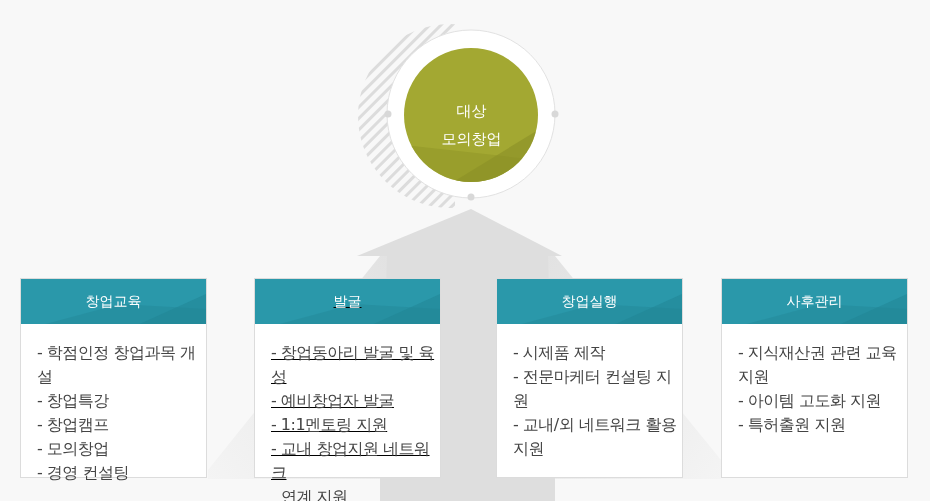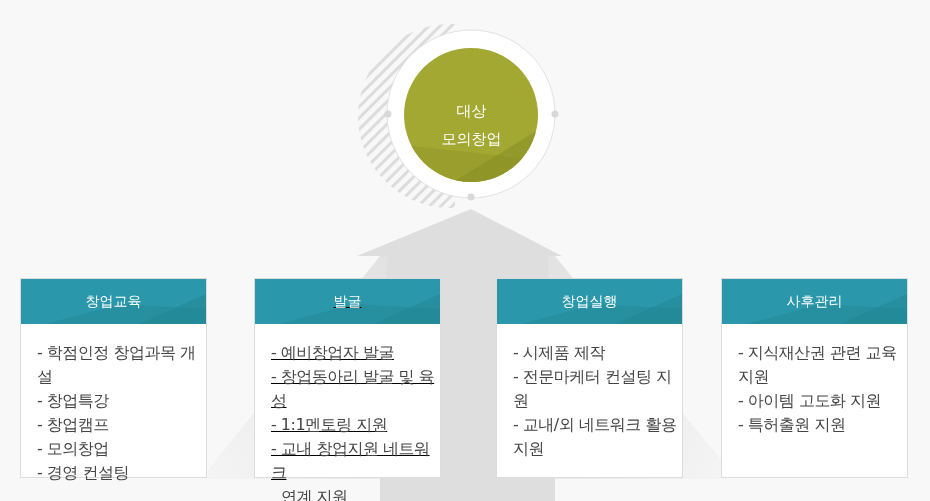--- a/index.html
+++ b/index.html
@@ -86,22 +86,22 @@
 
 <div class="card" style="left:254px;text-decoration:underline;">
   <div class="card-head">
     <svg class="shade" viewBox="0 0 187 45" preserveAspectRatio="none">
         <polygon points="25,45 100,25 187,30 187,45" fill="#248a9b" opacity="0.6"></polygon>
         <polygon points="120,45 187,15 187,45" fill="#1f8394" opacity="0.5"></polygon>
       </svg>
     <span>발굴</span>
   </div>
   <ul>
+    <li>- 창업동아리 발굴 및 육성</li>
     <li>- 예비창업자 발굴</li>
-    <li>- 창업동아리 발굴 및 육성</li>
     <li>- 1:1멘토링 지원</li>
     <li>- 교내 창업지원 네트워크</li>
     <li><span class="cont">연계 지원</span></li>
   </ul>
 </div>
 
 <div class="card" style="left:496px;">
   <div class="card-head">
     <svg class="shade" viewBox="0 0 187 45" preserveAspectRatio="none">
         <polygon points="25,45 100,25 187,30 187,45" fill="#248a9b" opacity="0.6"></polygon>

